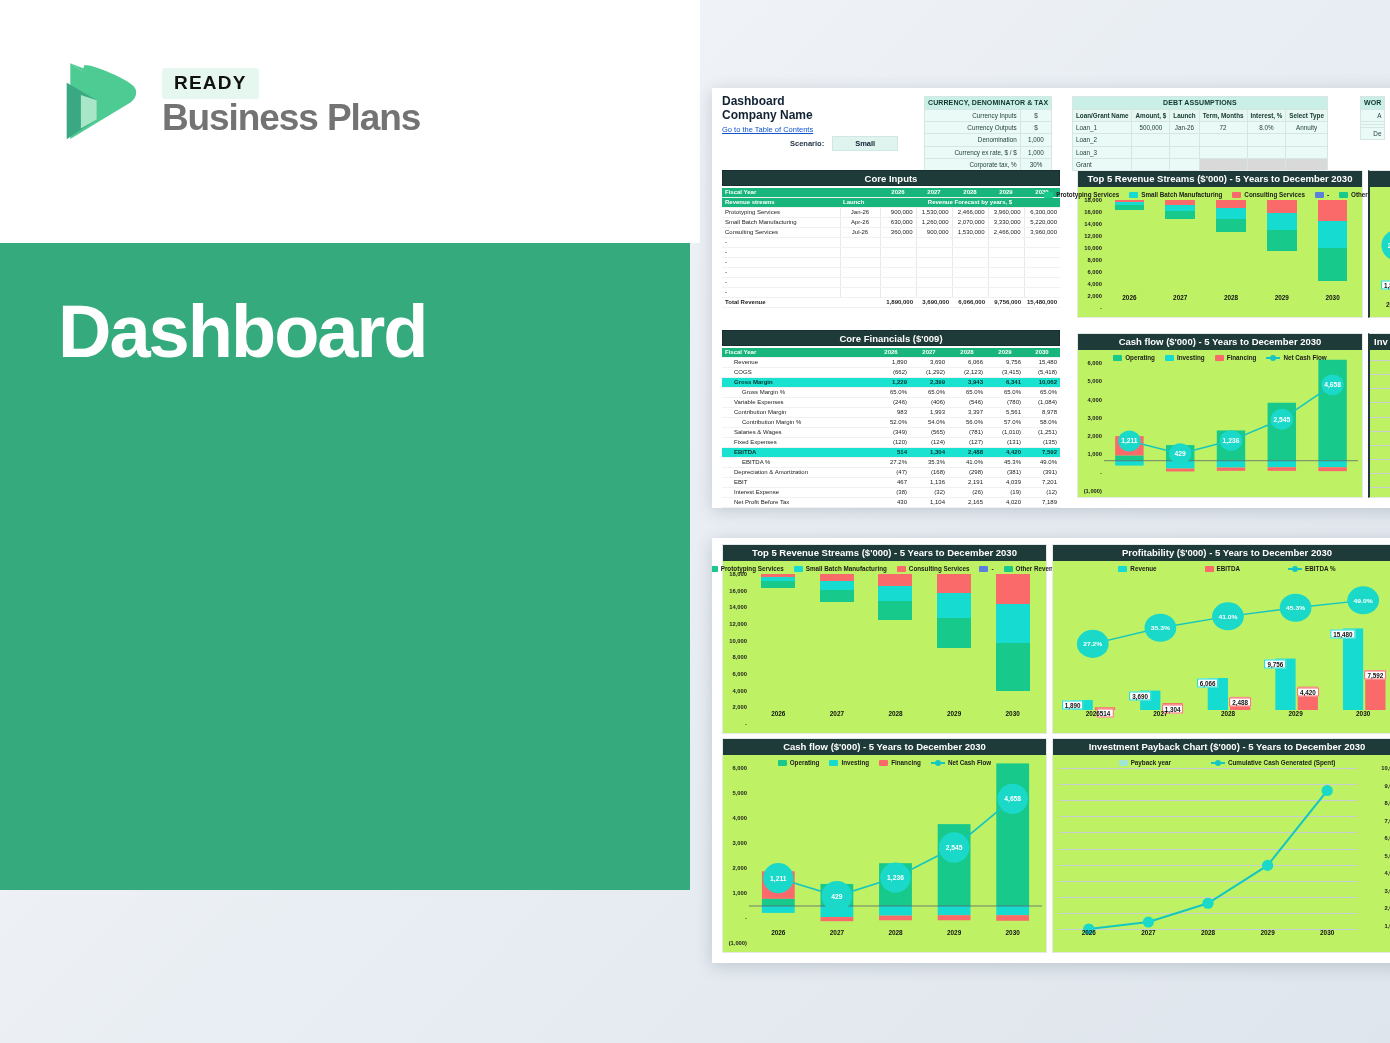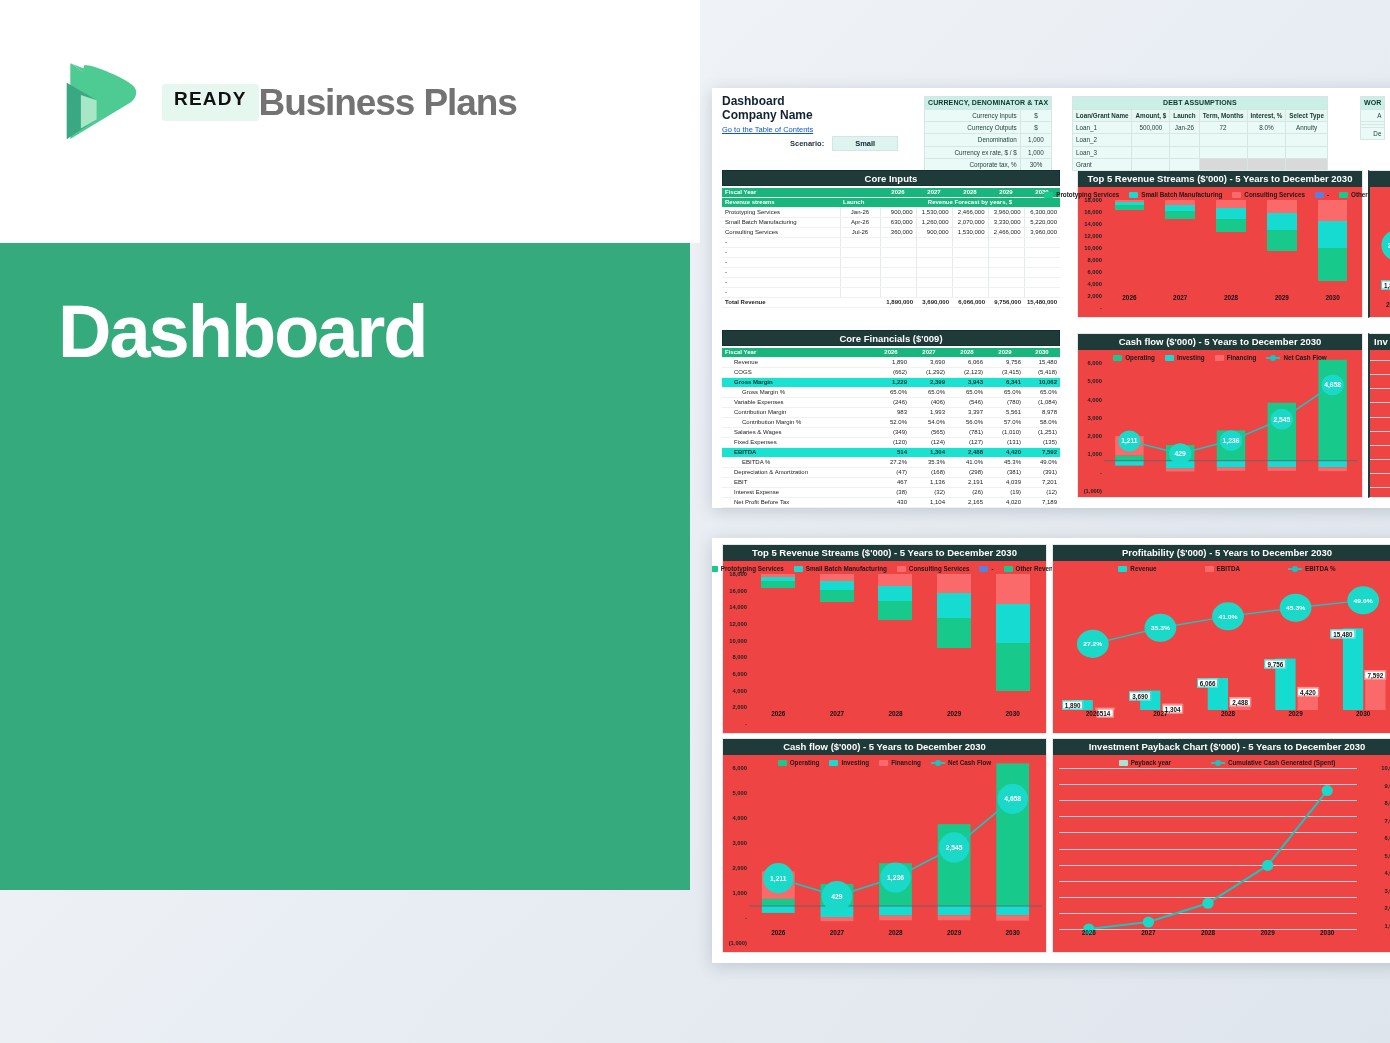--- a/index.html
+++ b/index.html
@@ -12,21 +12,21 @@
 
   
   .top-white {
     position: absolute; left: 0; top: 0; width: 700px; height: 243px;
     background: #ffffff;
   }
 
   
   .logo-wrap { position: absolute; left: 58px; top: 58px; display: flex; align-items: center; gap: 16px; }
   .logo-mark { width: 88px; height: 88px; position: relative; }
-  .logo-text { display: flex; flex-direction: row; gap: 0; }
+  .logo-text { display: flex; flex-direction: column; gap: 0; }
   .badge-ready {
     background: #e6f7ef; color: #111; font-weight: 700; font-size: 19px;
     letter-spacing: 1.2px; padding: 4px 12px 5px; display: inline-block; width: max-content;
     border-radius: 3px;
   }
   .brand-name { font-size: 37px; font-weight: 700; color: #737373; letter-spacing: -1.1px; line-height: 1; }
 
   
   .green-panel {
     position: absolute; left: 0; top: 243px; width: 690px; height: 647px;
@@ -86,21 +86,21 @@
   .grid .subhead { background: #18b57c; color: #fff; font-weight: 700; }
   .grid .hl { background: #19e3d0; color: #06312c; font-weight: 700; }
   .grid .bold { font-weight: 700; }
   .grid .num { text-align: right; }
   .grid .ctr { text-align: center; }
   .grid .indent { padding-left: 12px; }
   .grid .indent2 { padding-left: 20px; }
   .grid .vsep { border-left: 1px solid #e3eceb; }
 
   
-  .chart-panel { position: absolute; background: #ef4444; border: 1px solid #e3e9e8; }
+  .chart-panel { position: absolute; background: #bef264; border: 1px solid #e3e9e8; }
   .chart-title {
     background: #1f3b39; color: #fff; text-align: center; font-weight: 700;
     font-size: 9.5px; line-height: 16px; height: 16px;
   }
   .legend { display: flex; align-items: center; justify-content: center; gap: 10px; padding: 4px 2px 2px; flex-wrap: nowrap; }
   .legend .item { display: flex; align-items: center; gap: 3px; font-size: 6.3px; font-weight: 700; color: #1a1a1a; white-space: nowrap; }
   .legend .swatch { width: 9px; height: 6px; border-radius: 1px; }
   .legend .lineswatch { width: 14px; height: 2px; position: relative; }
   .legend .lineswatch::after {
     content:''; position:absolute; left:4px; top:-2px; width:6px; height:6px; border-radius:50%;

